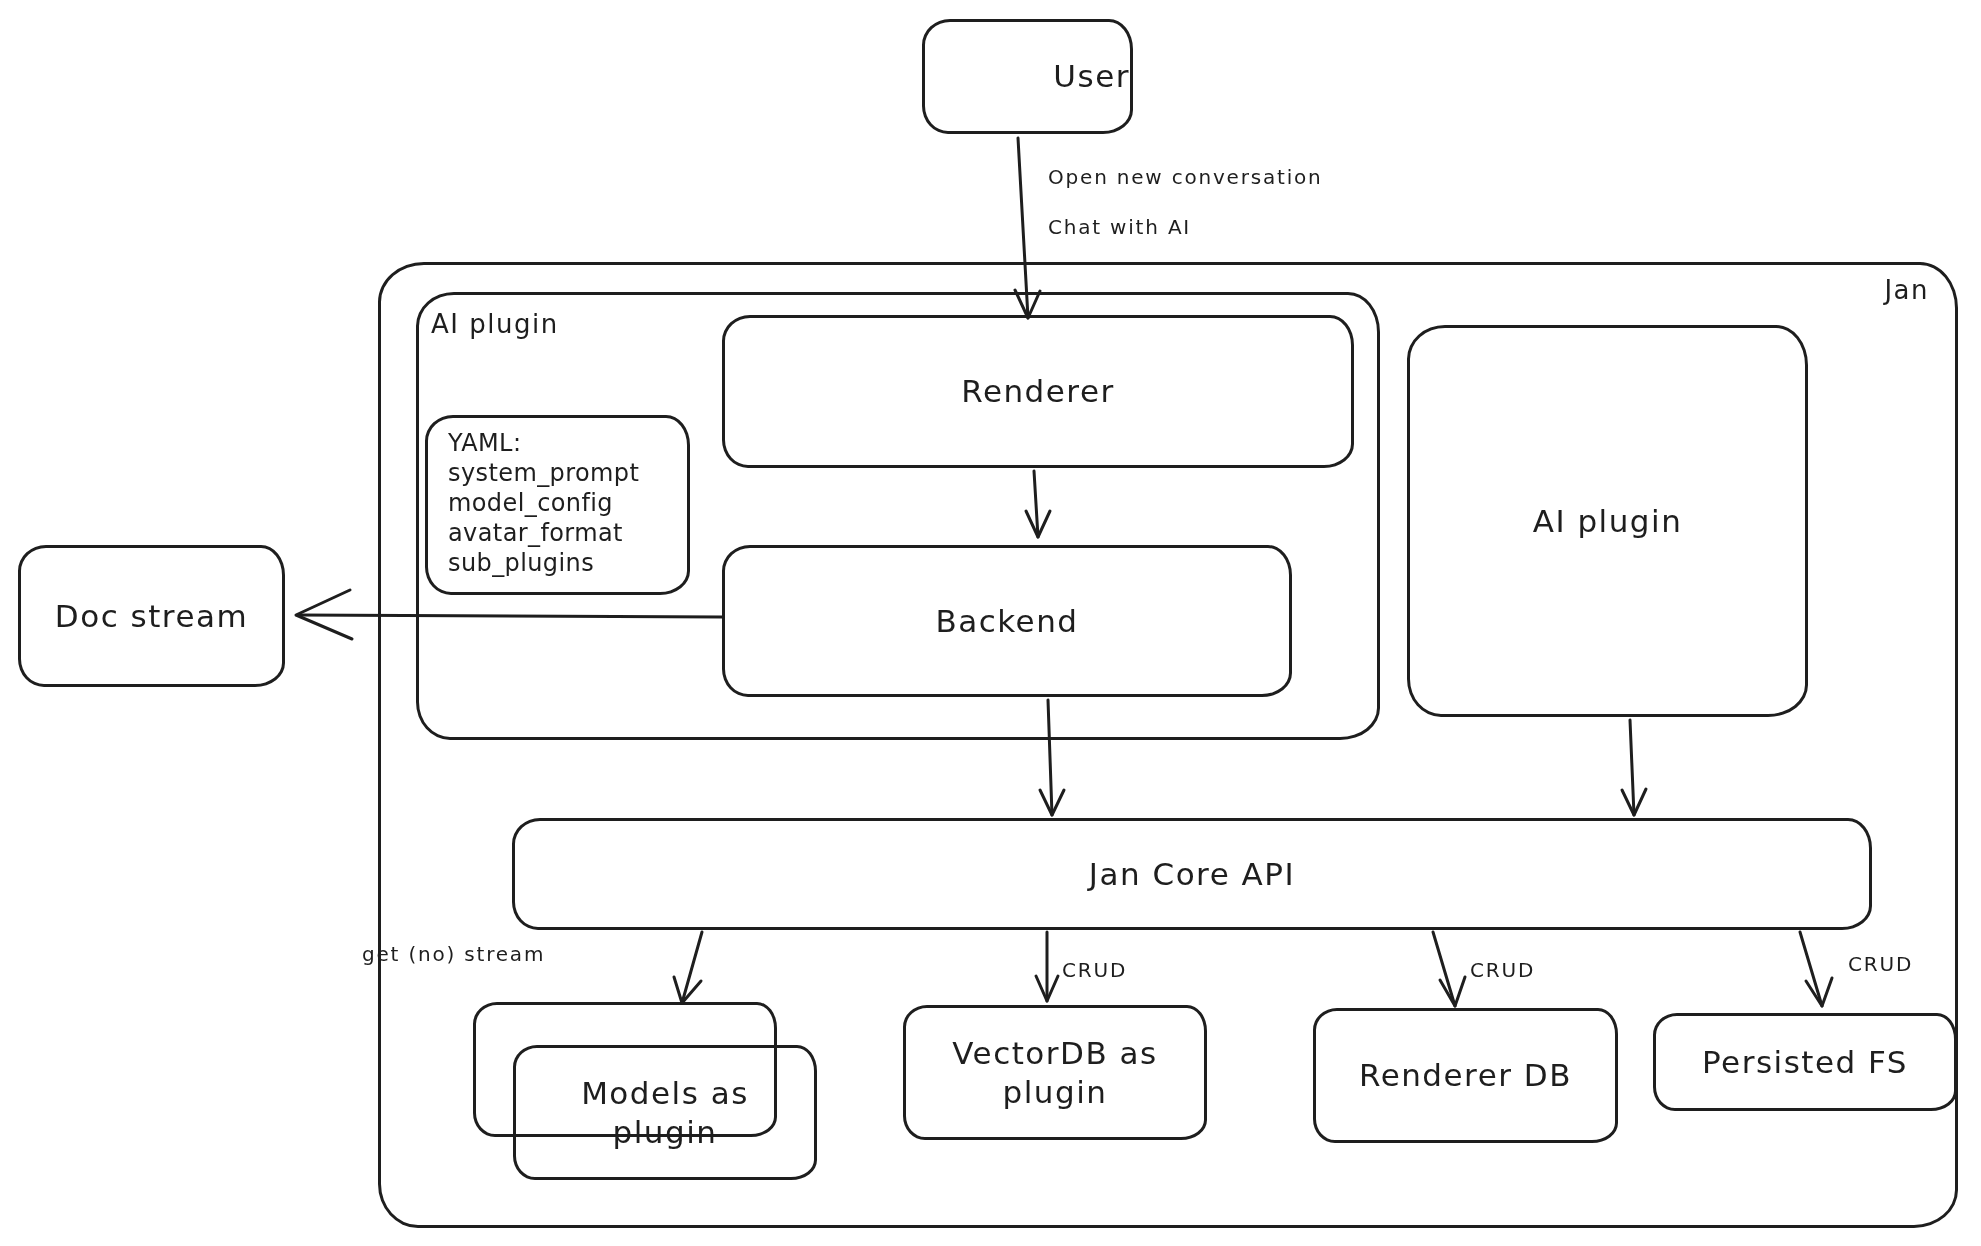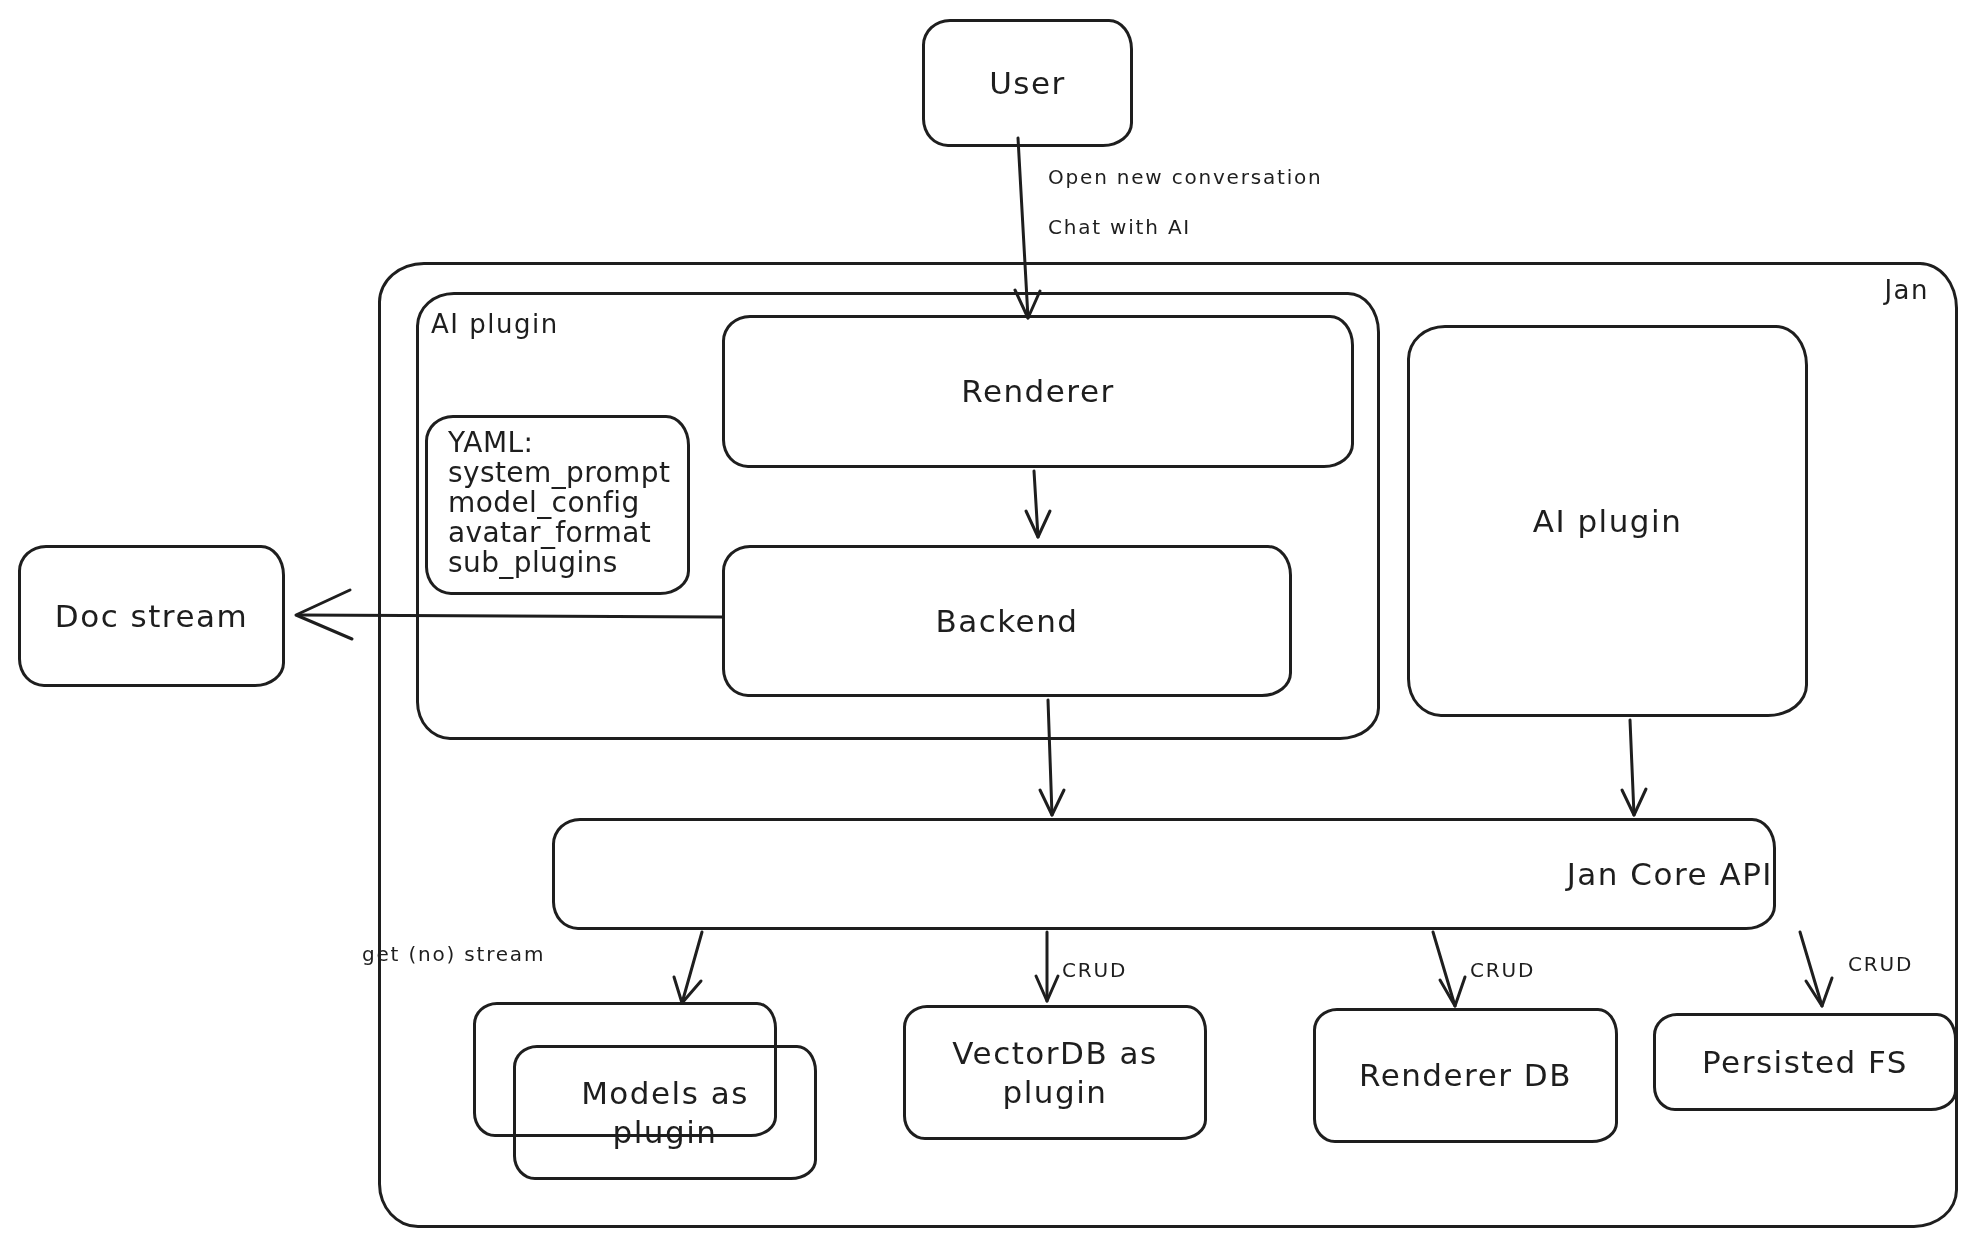--- a/index.html
+++ b/index.html
@@ -17,42 +17,42 @@
     text-align:center;font-size:31px;letter-spacing:1.5px;line-height:1.25;
   }
   
   .r-xl{border-radius:46px 38px 44px 40px / 40px 46px 38px 44px;}
   .r-lg{border-radius:38px 32px 40px 34px / 34px 40px 32px 38px;}
   .r-md{border-radius:28px 24px 30px 26px / 26px 30px 24px 28px;}
   .r-sm{border-radius:24px 20px 26px 22px / 22px 26px 20px 24px;}
   .corner-label{position:absolute;font-size:26px;letter-spacing:1.5px;}
   .float-label{position:absolute;font-size:20px;letter-spacing:1.8px;white-space:nowrap;}
   .yaml{
-    font-size:28px;letter-spacing:0.4px;line-height:30px;
+    font-size:24px;letter-spacing:0.4px;line-height:30px;
     padding:10px 10px 0 20px;
   }
   .yaml span{display:block;}
   .wrap-210{max-width:215px;display:inline-block;}
   .wrap-235{max-width:240px;display:inline-block;}
   #arrows{position:absolute;left:0;top:0;z-index:10;pointer-events:none;}
 </style>
 </head>
 <body>
 
 <div class="canvas">
 
   <div class="shape r-xl" style="left:378px;top:262px;width:1580px;height:966px;">
     <span class="corner-label" style="right:26px;top:10px;">Jan</span>
   </div>
 
   <div class="shape r-lg" style="left:416px;top:292px;width:964px;height:448px;">
     <span class="corner-label" style="left:12px;top:14px;">AI plugin</span>
   </div>
 
-  <div class="shape r-md node" style="left:922px;top:19px;width:211px;height:128px;">
+  <div class="shape r-md node" style="left:922px;top:19px;width:211px;height:115px;justify-content:flex-end;">
     <span>User</span>
   </div>
 
   <div class="shape r-md node" style="left:722px;top:315px;width:632px;height:153px;">
     <span>Renderer</span>
   </div>
 
   <div class="shape r-md yaml" style="left:425px;top:415px;width:265px;height:180px;">
     <span>YAML:</span>
     <span>system_prompt</span>
@@ -66,21 +66,21 @@
   </div>
 
   <div class="shape r-lg node" style="left:1407px;top:325px;width:401px;height:392px;">
     <span>AI plugin</span>
   </div>
 
   <div class="shape r-md node" style="left:18px;top:545px;width:267px;height:142px;">
     <span>Doc stream</span>
   </div>
 
-  <div class="shape r-md node" style="left:552px;top:818px;width:1224px;height:112px;justify-content:flex-end;">
+  <div class="shape r-md node" style="left:512px;top:818px;width:1360px;height:112px;">
     <span>Jan Core API</span>
   </div>
 
   <div class="shape r-sm" style="left:473px;top:1002px;width:304px;height:135px;"></div>
   <div class="shape r-sm node" style="left:513px;top:1045px;width:304px;height:135px;">
     <span class="wrap-210">Models as plugin</span>
   </div>
 
   <div class="shape r-sm node" style="left:903px;top:1005px;width:304px;height:135px;">
     <span class="wrap-235">VectorDB as plugin</span>

